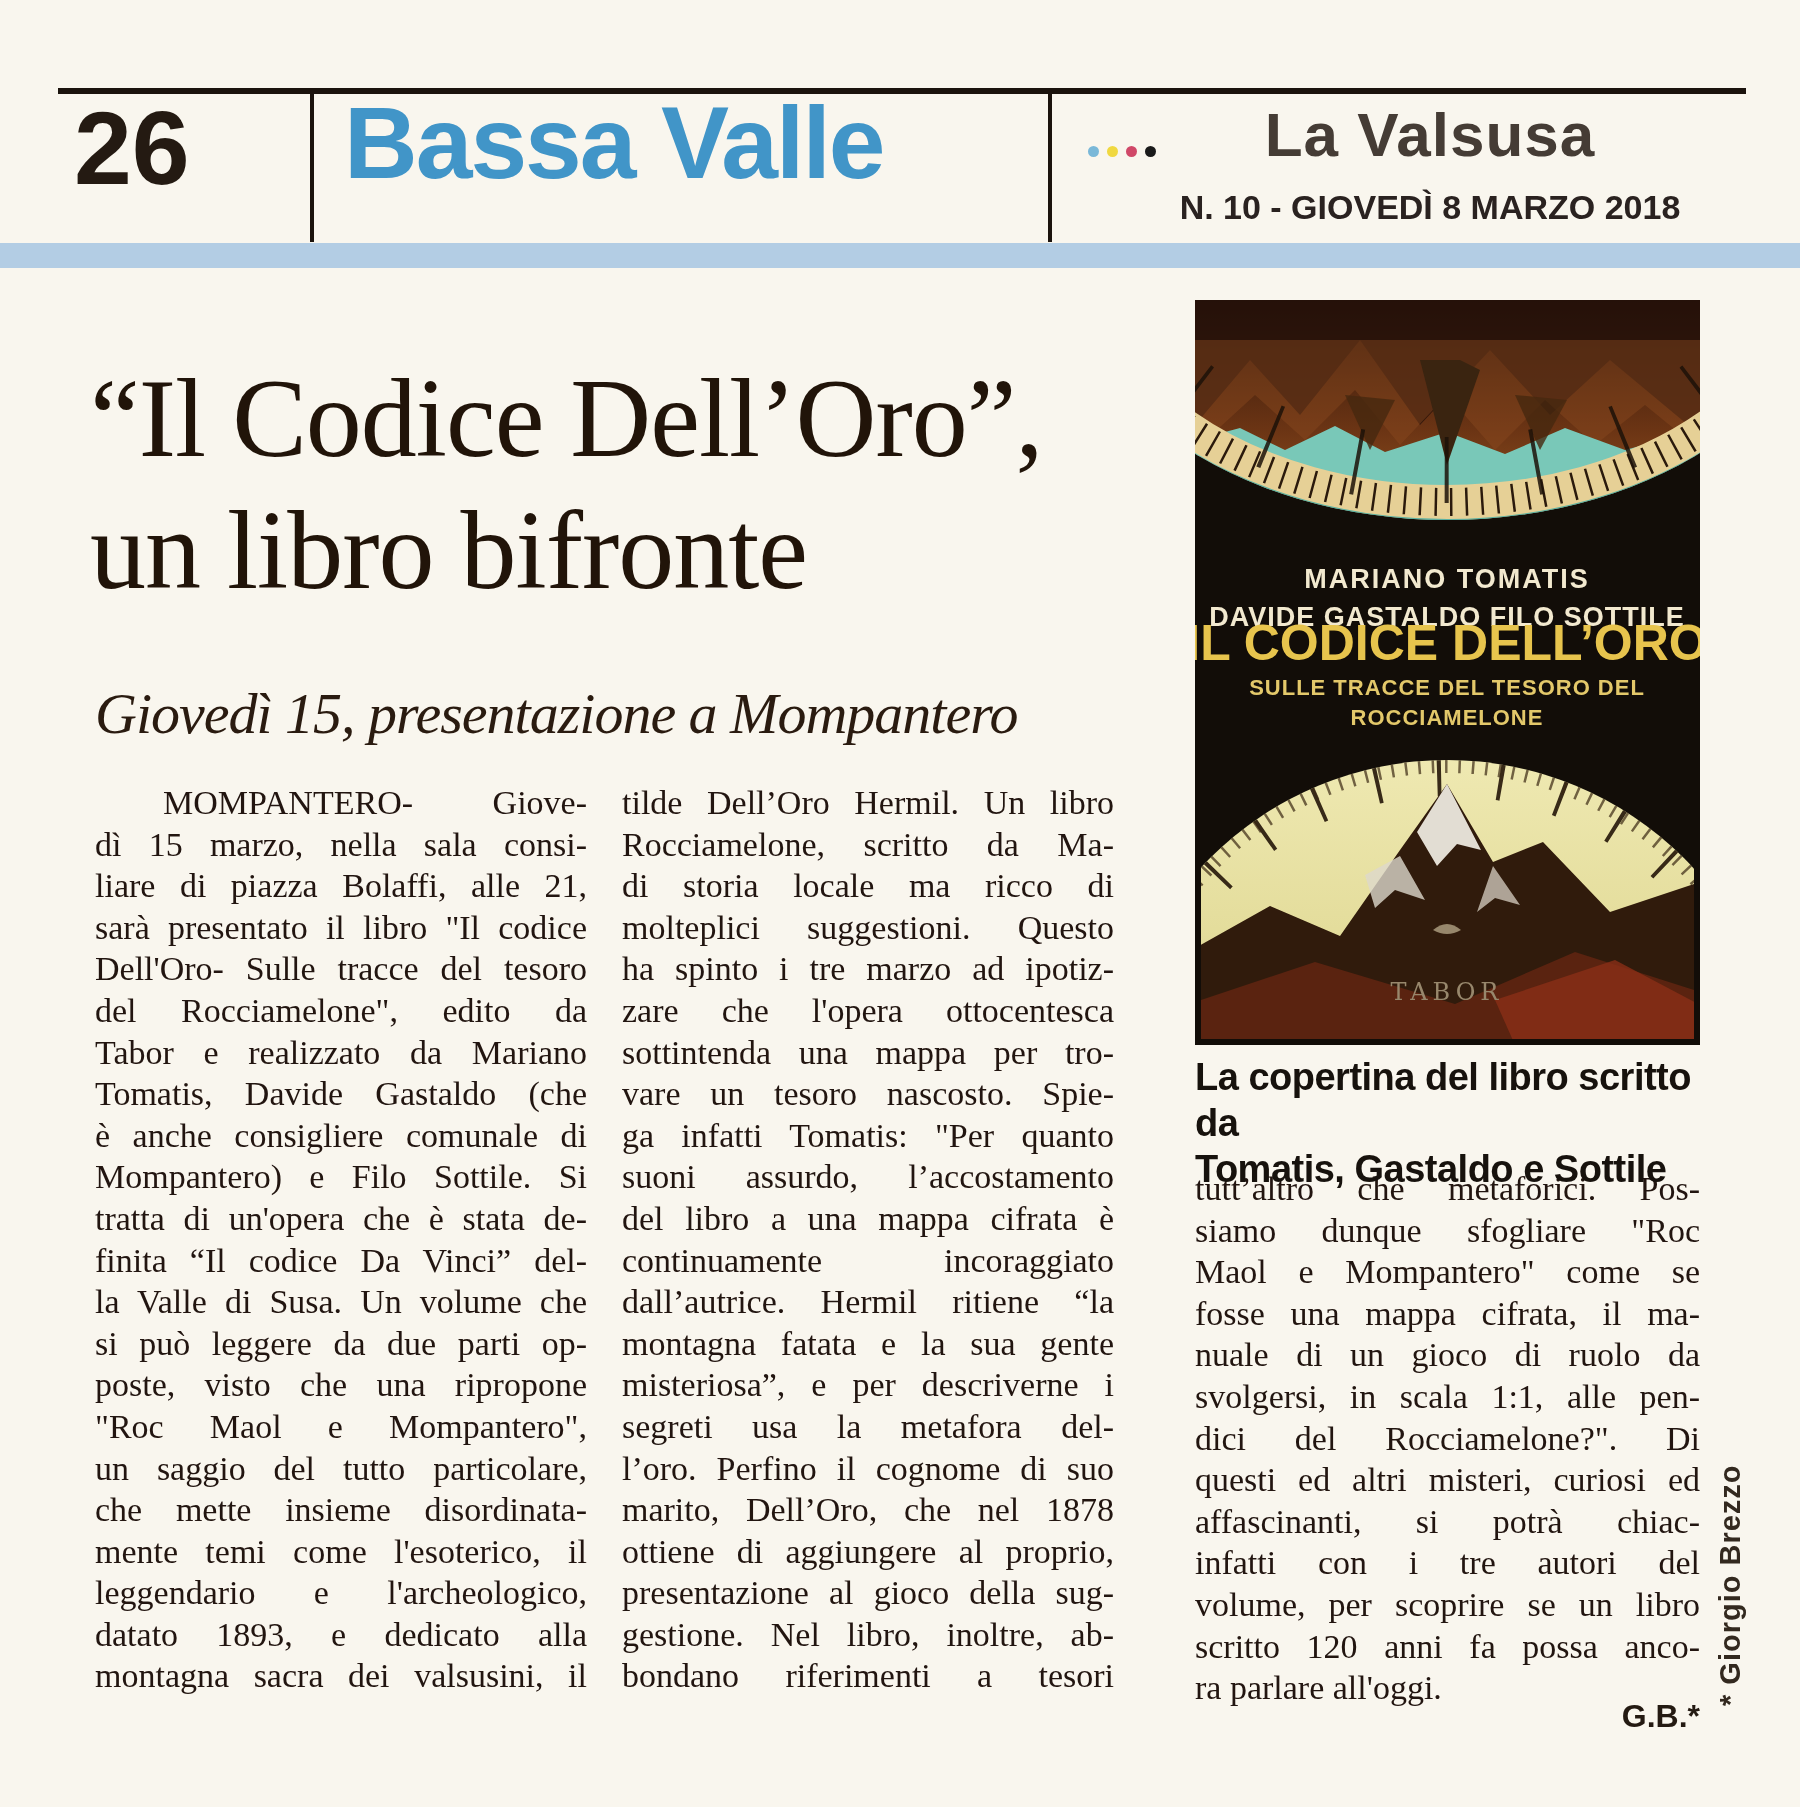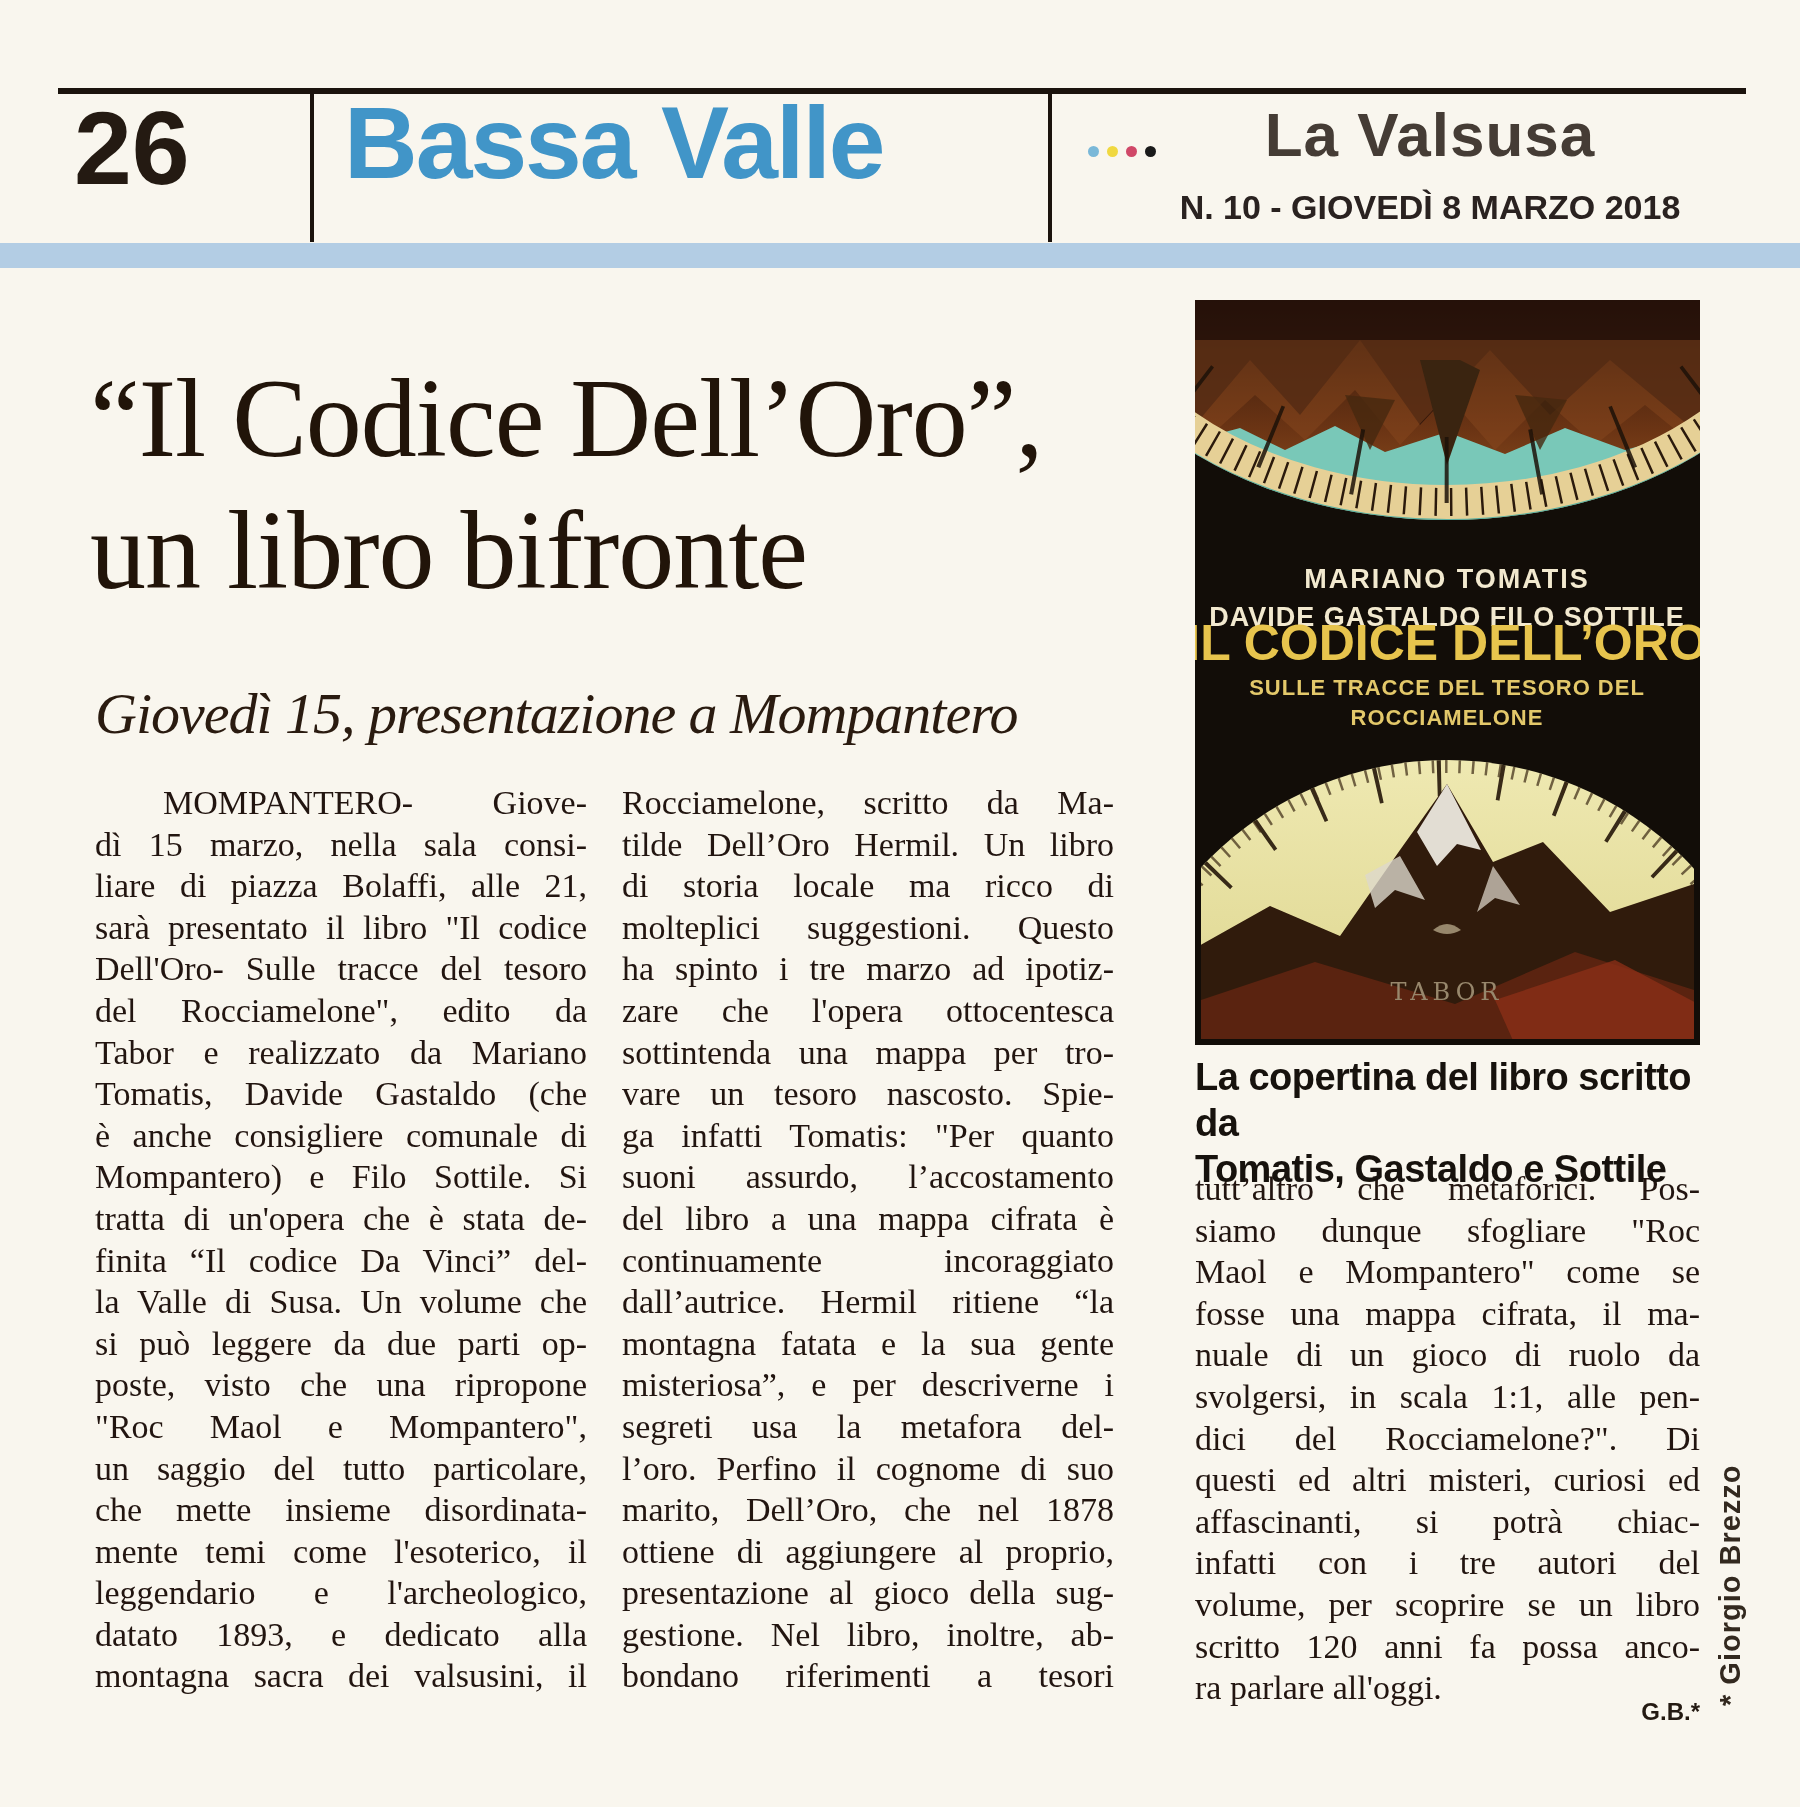--- a/index.html
+++ b/index.html
@@ -57,21 +57,21 @@
     overflow:visible;
   }
   .col1{left:95px;top:782px;width:492px;}
   .col2{left:622px;top:782px;width:492px;}
   .col3{left:1195px;top:1168px;width:505px;}
   .col1 .jline:first-child{text-indent:68px;}
   .col[data-ragged-last="true"] .jline:last-child{text-align-last:left;}
   .byline{
     position:absolute;left:1195px;top:1698px;width:505px;
     text-align:right;font-family:"Liberation Sans",sans-serif;
-    font-weight:700;font-size:24px;color:#241a12;
+    font-weight:700;font-size:32px;color:#241a12;
   }
   .photo-credit{
     position:absolute;left:1714px;top:1706px;
     transform-origin:0 0;transform:rotate(-90deg);
     font-family:"Liberation Sans",sans-serif;font-weight:700;
     font-size:29px;color:#33291f;white-space:nowrap;letter-spacing:1px;
   }
   
   .cover{position:absolute;left:1195px;top:300px;width:505px;height:745px;border-radius:21px;}
   .caption{
@@ -126,22 +126,22 @@
       <div class="jline">poste, visto che una ripropone</div>
       <div class="jline">"Roc Maol e Mompantero",</div>
       <div class="jline">un saggio del tutto particolare,</div>
       <div class="jline">che mette insieme disordinata-</div>
       <div class="jline">mente temi come l'esoterico, il</div>
       <div class="jline">leggendario e l'archeologico,</div>
       <div class="jline">datato 1893, e dedicato alla</div>
       <div class="jline">montagna sacra dei valsusini, il</div>
     </div>
   <div class="col col2">
+      <div class="jline">tilde Dell’Oro Hermil. Un libro</div>
       <div class="jline">Rocciamelone, scritto da Ma-</div>
-      <div class="jline">tilde Dell’Oro Hermil. Un libro</div>
       <div class="jline">di storia locale ma ricco di</div>
       <div class="jline">molteplici suggestioni. Questo</div>
       <div class="jline">ha spinto i tre marzo ad ipotiz-</div>
       <div class="jline">zare che l'opera ottocentesca</div>
       <div class="jline">sottintenda una mappa per tro-</div>
       <div class="jline">vare un tesoro nascosto. Spie-</div>
       <div class="jline">ga infatti Tomatis: "Per quanto</div>
       <div class="jline">suoni assurdo, l’accostamento</div>
       <div class="jline">del libro a una mappa cifrata è</div>
       <div class="jline">continuamente incoraggiato</div>

